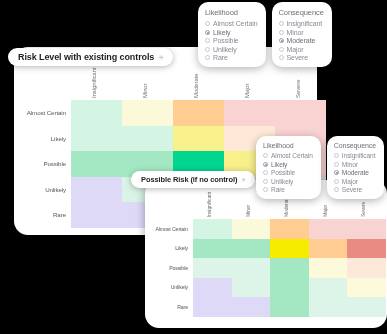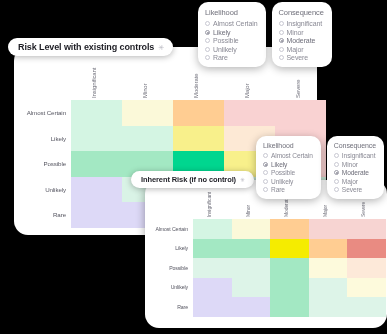--- a/index.html
+++ b/index.html
@@ -49,21 +49,21 @@
     font-size: 9px;
     font-weight: bold;
     color: #1d1d24;
     letter-spacing: -0.1px;
   }
   .title-chip .t-star {
     font-size: 7px;
     color: #b9b9c2;
     line-height: 1;
   }
-  #title-existing { left: 8px; top: 38px; }
+  #title-existing { left: 8px; top: 48px; }
   #title-inherent { left: 131px; top: 171px; }
   #title-inherent .t-label { font-size: 7.5px; }
   #title-inherent .t-star { font-size: 6px; }
 
   
   .legend-pair { position: absolute; display: flex; gap: 6px; z-index: 7; }
   #legends-top   { left: 198px; top: 2px; }
   #legends-bottom{ left: 256px; top: 136px; }
 
   .legend-panel {
@@ -288,21 +288,21 @@
       </div>
     </div>
   </div>
 
   <div class="title-chip" id="title-existing">
     <span class="t-label">Risk Level with existing controls</span>
     <span class="t-star">✳</span>
   </div>
 
   <div class="title-chip" id="title-inherent">
-    <span class="t-label">Inherent Risk (if no control)</span>
+    <span class="t-label">Possible Risk (if no control)</span>
     <span class="t-star">✳</span>
   </div>
 
   <div class="legend-pair" id="legends-top">
     <div class="legend-panel">
       <div class="legend-title">Likelihood</div>
       <div class="legend-opt">
         <span class="radio"></span>
         <span class="l-text">Almost Certain</span>
       </div>

